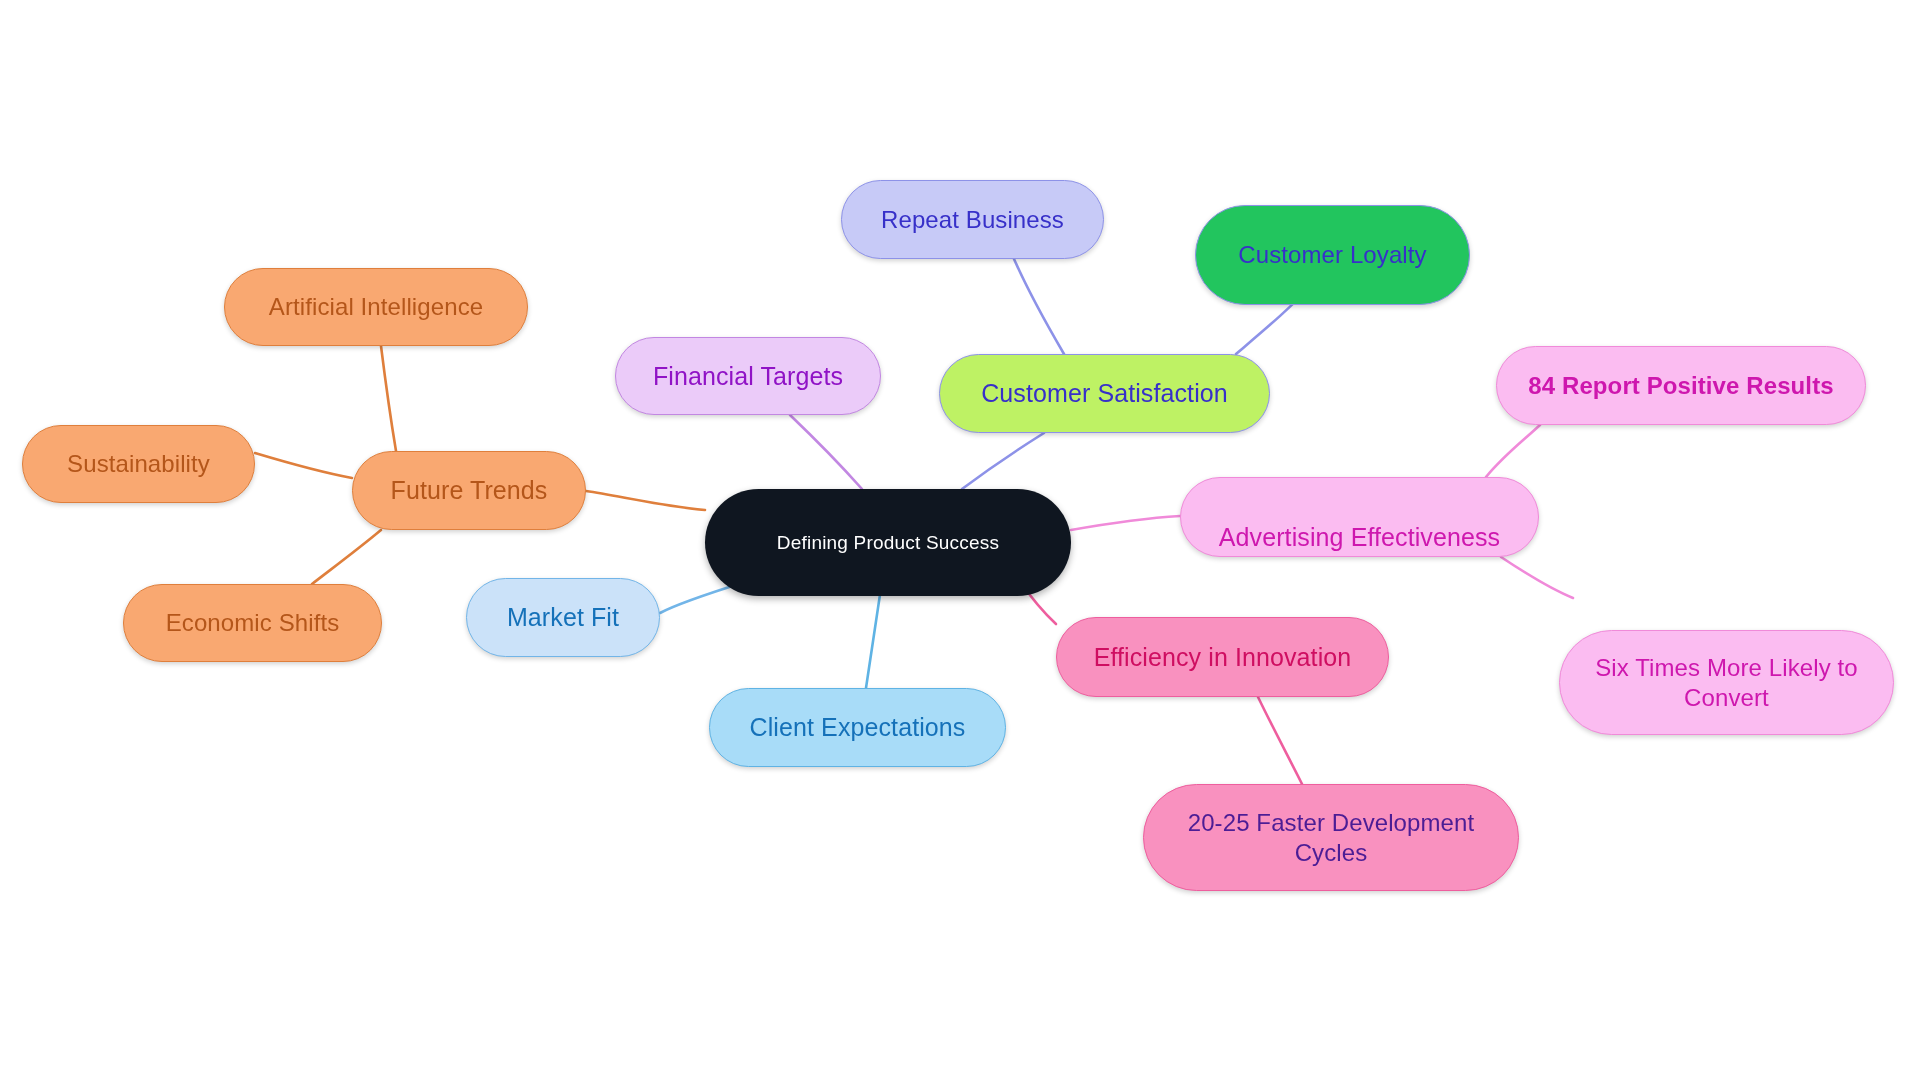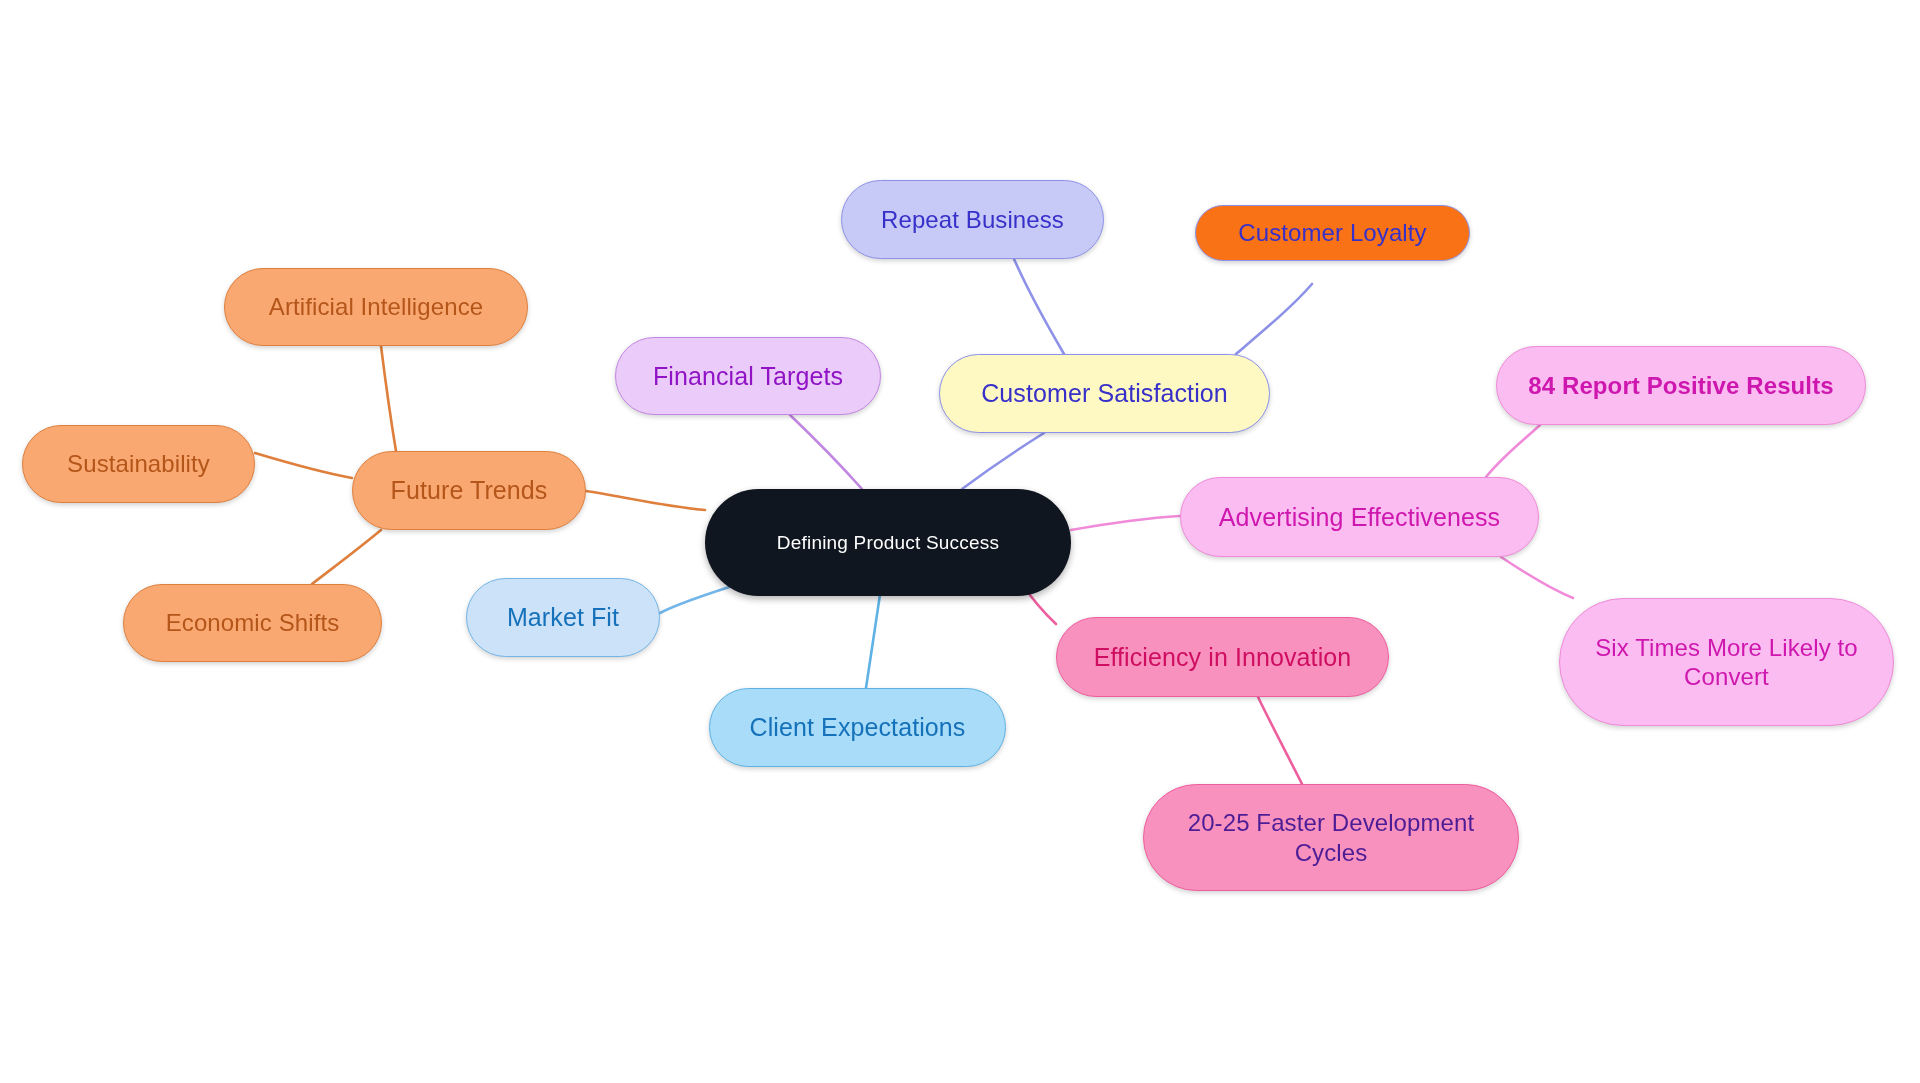--- a/index.html
+++ b/index.html
@@ -76,26 +76,26 @@
       <path d="M 882 582 C 876 620 870 660 866 688" stroke="#5FB3E4" stroke-width="2.6" fill="none" stroke-linecap="round"></path>
     </svg>
 
   <div id="node-layer">
       <div class="node root" style="left: 705px; top: 489px; width: 366px; height: 107px; background: rgb(15, 22, 32); border-color: rgb(15, 22, 32); color: rgb(255, 255, 255);"><span>Defining Product Success</span></div>
       <div class="node branch" style="left: 352px; top: 451px; width: 234px; height: 79px; background: rgb(249, 168, 113); border-color: rgb(223, 127, 60); color: rgb(180, 86, 26);"><span>Future Trends</span></div>
       <div class="node leaf" style="left: 224px; top: 268px; width: 304px; height: 78px; background: rgb(249, 168, 113); border-color: rgb(223, 127, 60); color: rgb(180, 86, 26);"><span>Artificial Intelligence</span></div>
       <div class="node leaf" style="left: 22px; top: 425px; width: 233px; height: 78px; background: rgb(249, 168, 113); border-color: rgb(223, 127, 60); color: rgb(180, 86, 26);"><span>Sustainability</span></div>
       <div class="node leaf" style="left: 123px; top: 584px; width: 259px; height: 78px; background: rgb(249, 168, 113); border-color: rgb(223, 127, 60); color: rgb(180, 86, 26);"><span>Economic Shifts</span></div>
       <div class="node branch" style="left: 615px; top: 337px; width: 266px; height: 78px; background: rgb(235, 203, 249); border-color: rgb(194, 135, 226); color: rgb(144, 19, 198);"><span>Financial Targets</span></div>
-      <div class="node branch" style="left: 939px; top: 354px; width: 331px; height: 79px; background: #fef9c3; border-color: rgb(141, 146, 232); color: rgb(55, 48, 201);"><span>Customer Satisfaction</span></div>
+      <div class="node branch" style="left: 939px; top: 354px; width: 331px; height: 79px; background: #bef264; border-color: rgb(141, 146, 232); color: rgb(55, 48, 201);"><span>Customer Satisfaction</span></div>
       <div class="node leaf" style="left: 841px; top: 180px; width: 263px; height: 79px; background: rgb(199, 202, 247); border-color: rgb(141, 146, 232); color: rgb(55, 48, 201);"><span>Repeat Business</span></div>
-      <div class="node leaf" style="left: 1195px; top: 205px; width: 275px; height: 56px; background: #f97316; border-color: rgb(141, 146, 232); color: rgb(55, 48, 201);"><span>Customer Loyalty</span></div>
-      <div class="node branch" style="left: 1180px; top: 477px; width: 359px; height: 80px; background: rgb(251, 188, 241); border-color: rgb(240, 138, 217); color: rgb(206, 23, 174);"><span>Advertising Effectiveness</span></div>
+      <div class="node leaf" style="left: 1195px; top: 205px; width: 275px; height: 100px; background: #22c55e; border-color: rgb(141, 146, 232); color: rgb(55, 48, 201);"><span>Customer Loyalty</span></div>
+      <div class="node branch" style="left: 1180px; top: 477px; width: 359px; height: 80px; background: rgb(251, 188, 241); border-color: rgb(240, 138, 217); color: rgb(206, 23, 174); align-items: flex-end;"><span>Advertising Effectiveness</span></div>
       <div class="node leaf" style="left: 1496px; top: 346px; width: 370px; height: 79px; background: rgb(251, 188, 241); border-color: rgb(240, 138, 217); color: rgb(206, 23, 174); font-weight: bold;"><span>84 Report Positive Results</span></div>
-      <div class="node leaf" style="left: 1559px; top: 598px; width: 335px; height: 128px; background: rgb(251, 188, 241); border-color: rgb(240, 138, 217); color: rgb(206, 23, 174);"><span>Six Times More Likely to
+      <div class="node leaf" style="left: 1559px; top: 630px; width: 335px; height: 105px; background: rgb(251, 188, 241); border-color: rgb(240, 138, 217); color: rgb(206, 23, 174);"><span>Six Times More Likely to
 Convert</span></div>
       <div class="node branch" style="left: 1056px; top: 617px; width: 333px; height: 80px; background: rgb(249, 145, 191); border-color: rgb(238, 94, 158); color: rgb(207, 14, 97);"><span>Efficiency in Innovation</span></div>
       <div class="node leaf" style="left: 1143px; top: 784px; width: 376px; height: 107px; background: rgb(249, 145, 191); border-color: rgb(238, 94, 158); color: #4c1d95;"><span>20-25 Faster Development
 Cycles</span></div>
       <div class="node branch" style="left: 466px; top: 578px; width: 194px; height: 79px; background: rgb(203, 226, 249); border-color: rgb(114, 181, 232); color: rgb(21, 113, 185);"><span>Market Fit</span></div>
       <div class="node branch" style="left: 709px; top: 688px; width: 297px; height: 79px; background: rgb(168, 220, 248); border-color: rgb(95, 179, 228); color: rgb(21, 113, 185);"><span>Client Expectations</span></div>
     </div>
 
 </div>
 

